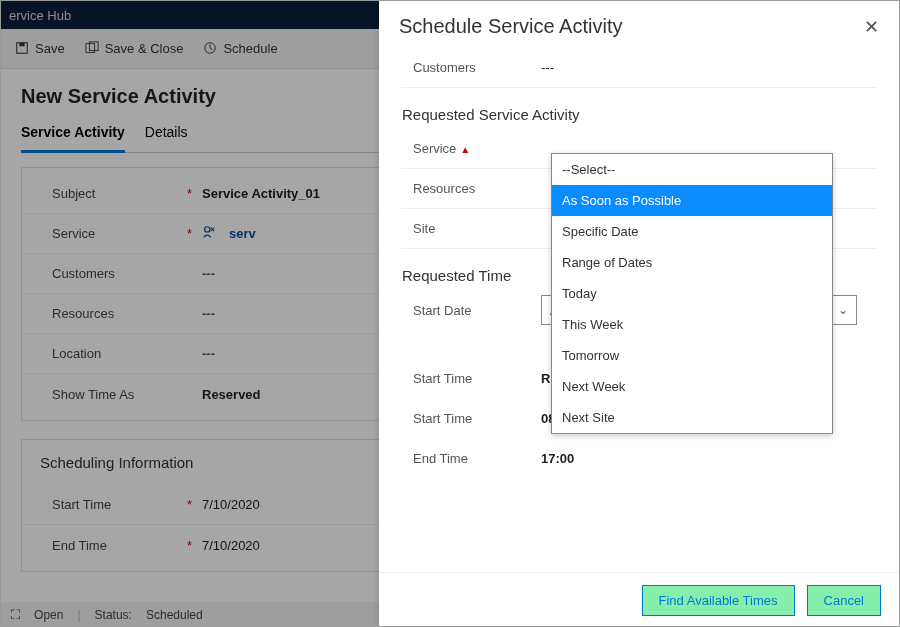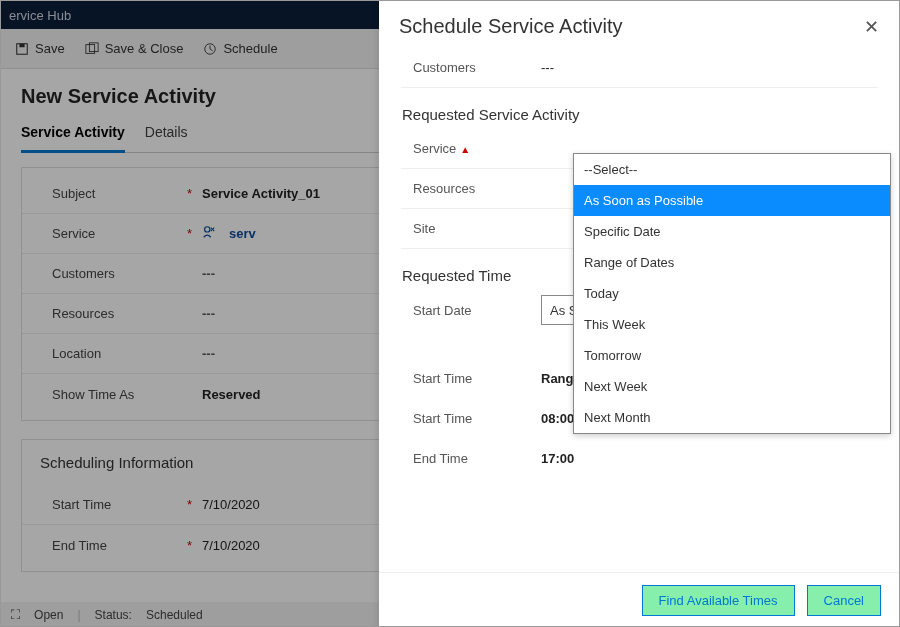--- a/index.html
+++ b/index.html
@@ -6,27 +6,27 @@
     body { width: 900px; height: 627px; overflow: hidden; position: relative; background: #fff; border: 1px solid #999; }
 
     
     .bg-layer { width: 900px; height: 627px; position: absolute; top: 0; left: 0; }
     .bg-content { width: 100%; height: 100%; background: #fff; }
     .bg-overlay { position: absolute; top: 0; left: 0; width: 380px; height: 627px; background: rgba(0,0,0,0.35); pointer-events: none; }
 
     .topbar { height: 28px; background: #0c1f3a; color: #cfd8e3; display: flex; align-items: center; padding-left: 8px; font-size: 13px; }
 
     .cmdbar { height: 40px; background: #f3f3f3; display: flex; align-items: center; gap: 20px; padding-left: 14px; border-bottom: 1px solid #ddd; font-size: 13px; color: #333; }
-    .cmdbar-item { display: flex; align-items: center; gap: 6px; cursor: pointer; }
+    .cmdbar-item { display: flex; gap: 6px; cursor: pointer; }
     .cmd-icon { width: 14px; height: 14px; display: inline-flex; }
 
     .form-area { padding: 16px 20px 0 20px; }
     .form-title { font-size: 20px; font-weight: 600; color: #242424; margin-bottom: 10px; }
     .tabs { display: flex; gap: 20px; border-bottom: 1px solid #ccc; margin-bottom: 14px; font-size: 14px; }
-    .tab { padding: 6px 0 10px 0; color: #404040; cursor: pointer; }
+    .tab { padding: 6px 0 10px 0; color: #000000; cursor: pointer; }
     .tab.active { color: #000; font-weight: 600; border-bottom: 3px solid #0078d4; margin-bottom: -1px; }
 
     .form-card { border: 1px solid #ddd; padding: 6px 0 6px 0; margin-bottom: 18px; }
     .form-row { display: flex; align-items: center; min-height: 40px; border-bottom: 1px solid #eee; padding: 4px 12px 4px 30px; }
     .form-row:last-child { border-bottom: none; }
     .form-label { width: 150px; font-size: 13px; color: #444; position: relative; }
     .req-marker { color: #c00; position: absolute; left: 135px; }
     .form-value { font-size: 13px; color: #222; font-weight: 600; }
     .form-value.dash { color: #555; }
     .serv-value { color: #0e4ea1; font-weight: 700; display: inline-flex; align-items: center; gap: 13px; }
@@ -48,21 +48,21 @@
 
     .p-row { display: flex; align-items: center; min-height: 40px; font-size: 13px; color: #333; border-bottom: 1px solid #eee; }
     .p-label { width: 140px; color: #555; padding-left: 12px; }
     .p-value { font-weight: 600; color: #222; }
     .p-section { font-size: 15px; color: #333; margin: 18px 0 6px 1px; }
     .req-red { color: #c00; font-size: 10px; margin-left: 4px; }
 
     .select-box { width: 316px; height: 30px; border: 1px solid #888; display: flex; align-items: center; justify-content: space-between; padding: 0 8px; font-size: 13px; color: #333; cursor: pointer; position: relative; margin-left: 0; }
     .chev { font-size: 12px; color: #555; border-left: 1px solid #888; padding-left: 6px; height: 18px; display: flex; align-items: center; }
 
-    .dropdown { position: absolute; top: 105px; left: 172px; width: 318px; background: #fff; border: 1px solid #888; box-shadow: 0 2px 6px rgba(0,0,0,0.2); z-index: 50; margin-left: 22px; }
+    .dropdown { position: absolute; top: 105px; left: 172px; width: 282px; background: #fff; border: 1px solid #888; box-shadow: 0 2px 6px rgba(0,0,0,0.2); z-index: 50; }
     .dd-item { padding: 8px 10px; font-size: 13px; color: #333; cursor: pointer; }
     .dd-item.selected { background: #0a8cff; color: #fff; }
 
     .panel-footer { height: 56px; display: flex; align-items: center; justify-content: flex-end; gap: 12px; padding-right: 18px; border-top: 1px solid #eee; }
     .btn-outline { border: 1px solid #0078d4; color: #0078d4; background: #86efac; padding: 7px 16px; font-size: 13px; cursor: pointer; }
   </style>
 </head>
 <body>
 
 <div class="bg-layer">
@@ -222,21 +222,21 @@
 
     <div class="dropdown" id="dropdown-list">
         <div class="dd-item">--Select--</div>
         <div class="dd-item selected">As Soon as Possible</div>
         <div class="dd-item">Specific Date</div>
         <div class="dd-item">Range of Dates</div>
         <div class="dd-item">Today</div>
         <div class="dd-item">This Week</div>
         <div class="dd-item">Tomorrow</div>
         <div class="dd-item">Next Week</div>
-        <div class="dd-item">Next Month</div>
+        <div class="dd-item">Next Site</div>
       </div>
   </div>
 
   <div class="panel-footer">
     <button class="btn-outline">Find Available Times</button>
     <button class="btn-outline">Cancel</button>
   </div>
 </div>
 
 </body></html>

